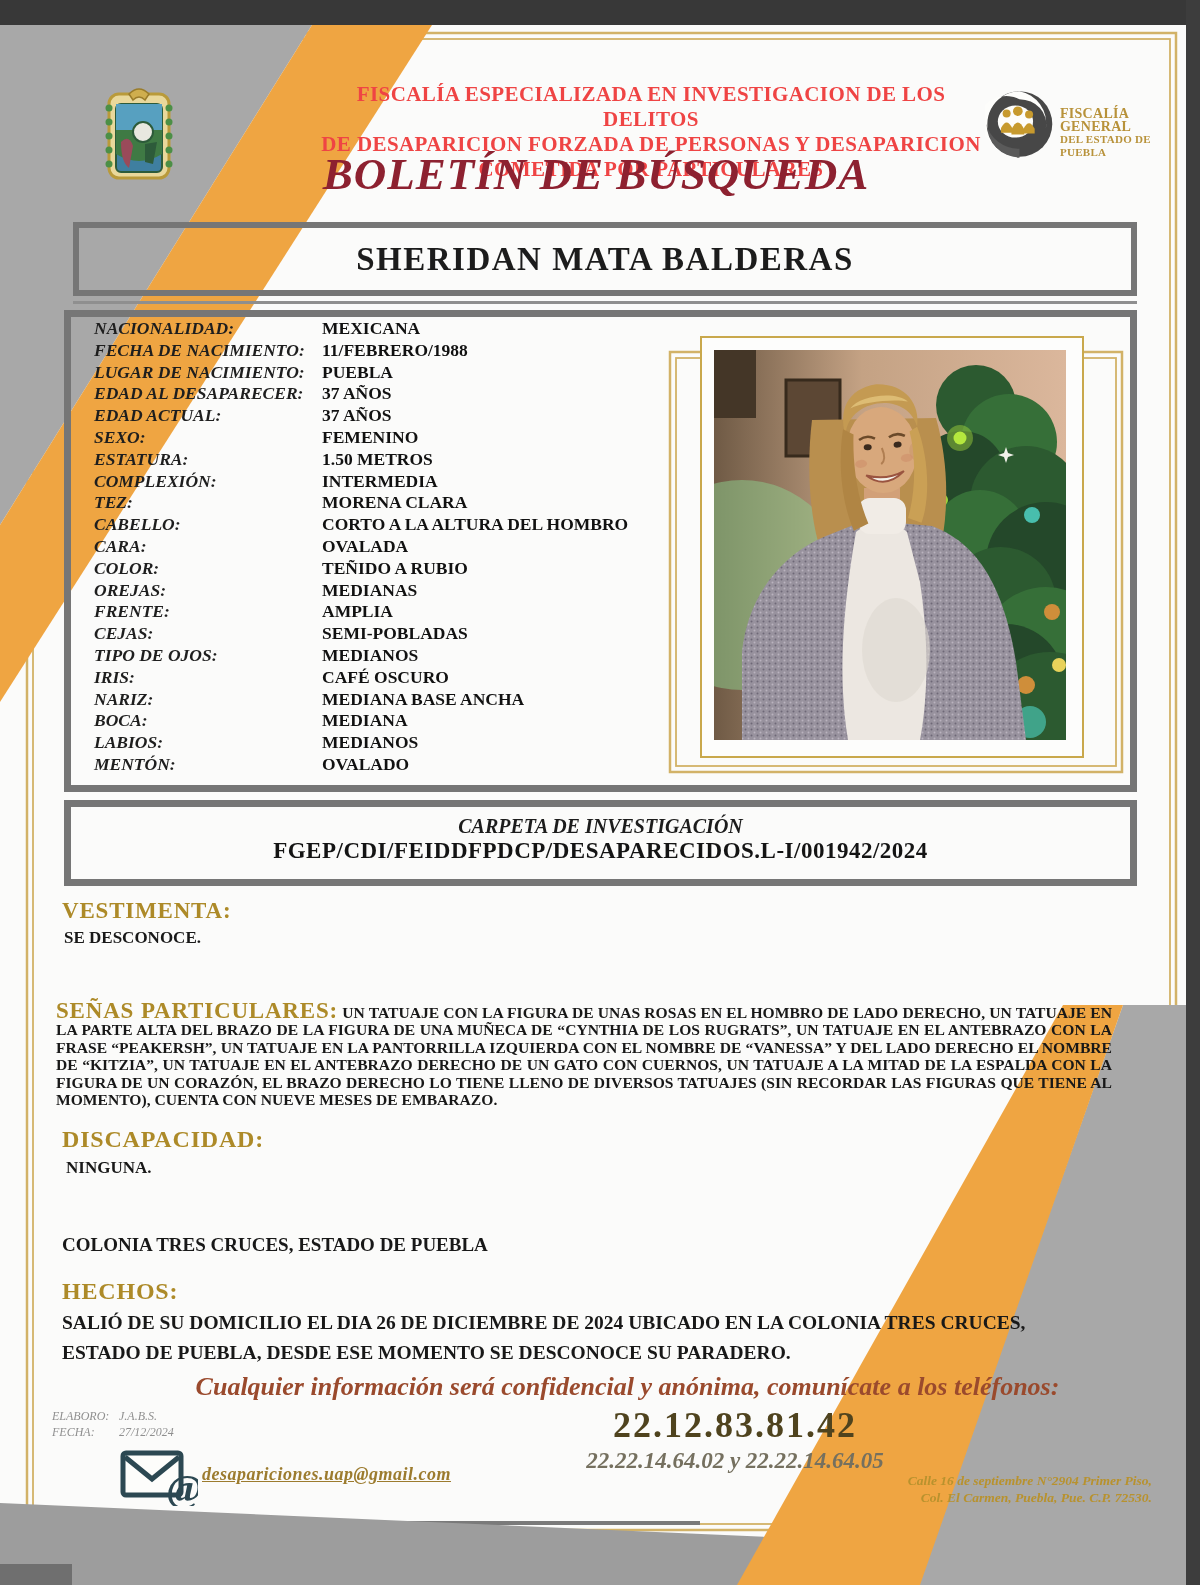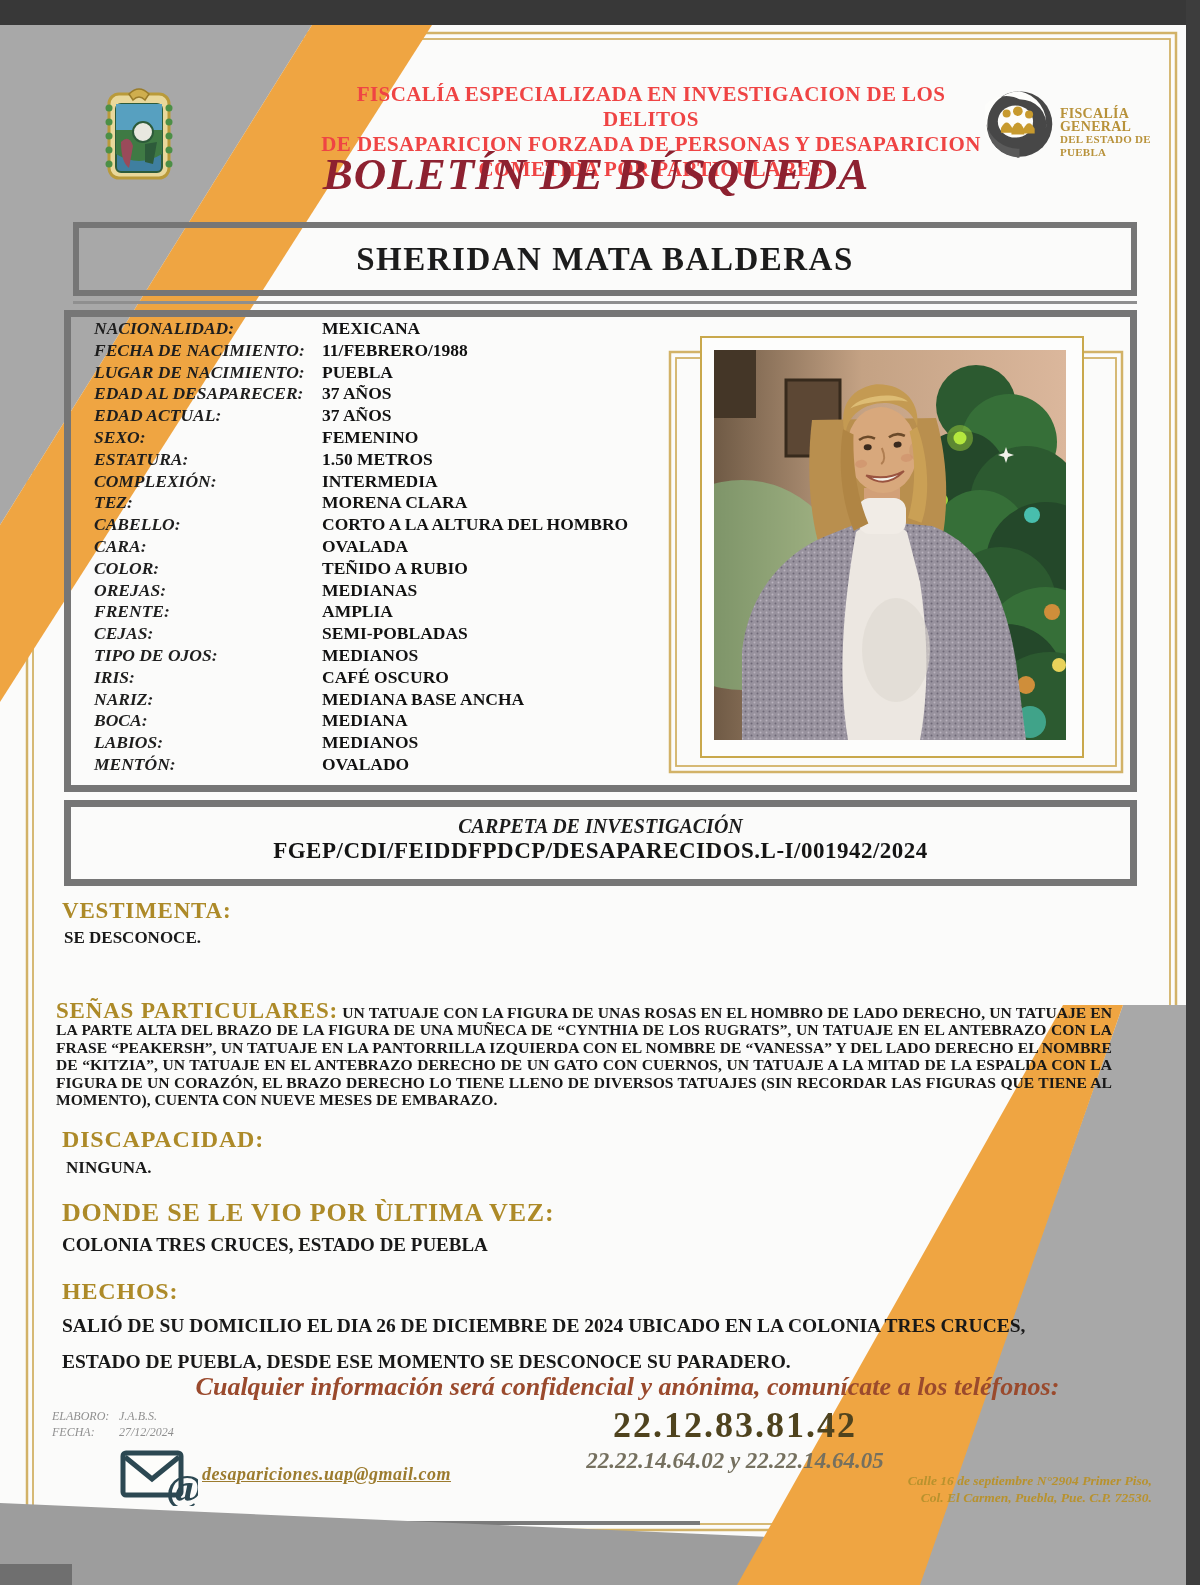--- a/index.html
+++ b/index.html
@@ -358,25 +358,24 @@
   <div class="abs z1 sec-body" style="left:64px;top:928px;font-size:17px;">SE DESCONOCE.</div>
 
   <div class="abs z1 senas">
     <span class="gold-heading">SEÑAS PARTICULARES:</span>
     <span class="sec-body">UN TATUAJE CON LA FIGURA DE UNAS ROSAS EN EL HOMBRO DE LADO DERECHO, UN TATUAJE EN LA PARTE ALTA DEL BRAZO DE LA FIGURA DE UNA MUÑECA DE “CYNTHIA DE LOS RUGRATS”, UN TATUAJE EN EL ANTEBRAZO CON LA FRASE “PEAKERSH”, UN TATUAJE EN LA PANTORRILLA IZQUIERDA CON EL NOMBRE DE “VANESSA” Y DEL LADO DERECHO EL NOMBRE DE “KITZIA”, UN TATUAJE EN EL ANTEBRAZO DERECHO DE UN GATO CON CUERNOS, UN TATUAJE A LA MITAD DE LA ESPALDA CON LA FIGURA DE UN CORAZÓN, EL BRAZO DERECHO LO TIENE LLENO DE DIVERSOS TATUAJES (SIN RECORDAR LAS FIGURAS QUE TIENE AL MOMENTO), CUENTA CON NUEVE MESES DE EMBARAZO.</span>
   </div>
 
   <div class="abs z1 gold-heading" style="left:62px;top:1126px;font-size:24px;">DISCAPACIDAD:</div>
   <div class="abs z1 sec-body" style="left:66px;top:1158px;font-size:17px;">NINGUNA.</div>
 
-  <div class="abs z1 gold-heading" style="left:62px;top:1198px;font-size:26px;">DONDE SE LE VIO POR ÙLTIMA VEZ:</div>
   <div class="abs z1 sec-body" style="left:62px;top:1234px;font-size:19px;">COLONIA TRES CRUCES, ESTADO DE PUEBLA</div>
 
   <div class="abs z1 gold-heading" style="left:62px;top:1278px;font-size:24px;">HECHOS:</div>
-  <div class="abs z1 sec-body" style="left:62px;top:1308px;width:1020px;font-size:19.5px;line-height:36px;">SALIÓ DE SU DOMICILIO EL DIA 26 DE DICIEMBRE DE 2024 UBICADO EN LA COLONIA TRES CRUCES, ESTADO DE PUEBLA, DESDE ESE MOMENTO SE DESCONOCE SU PARADERO.</div>
+  <div class="abs z1 sec-body" style="left:62px;top:1308px;width:1020px;font-size:19.5px;line-height:30px;">SALIÓ DE SU DOMICILIO EL DIA 26 DE DICIEMBRE DE 2024 UBICADO EN LA COLONIA TRES CRUCES, ESTADO DE PUEBLA, DESDE ESE MOMENTO SE DESCONOCE SU PARADERO.</div>
 
   <div class="abs z1 foot-note">Cualquier información será confidencial y anónima, comunícate a los teléfonos:</div>
   <div class="abs z1 phone-main">22.12.83.81.42</div>
   <div class="abs z1 phones-alt">22.22.14.64.02 y 22.22.14.64.05</div>
 
   <div class="abs z1 elaboro">
     <div>
       <span class="lb">ELABORO:</span>
       <span>J.A.B.S.</span>
     </div>

